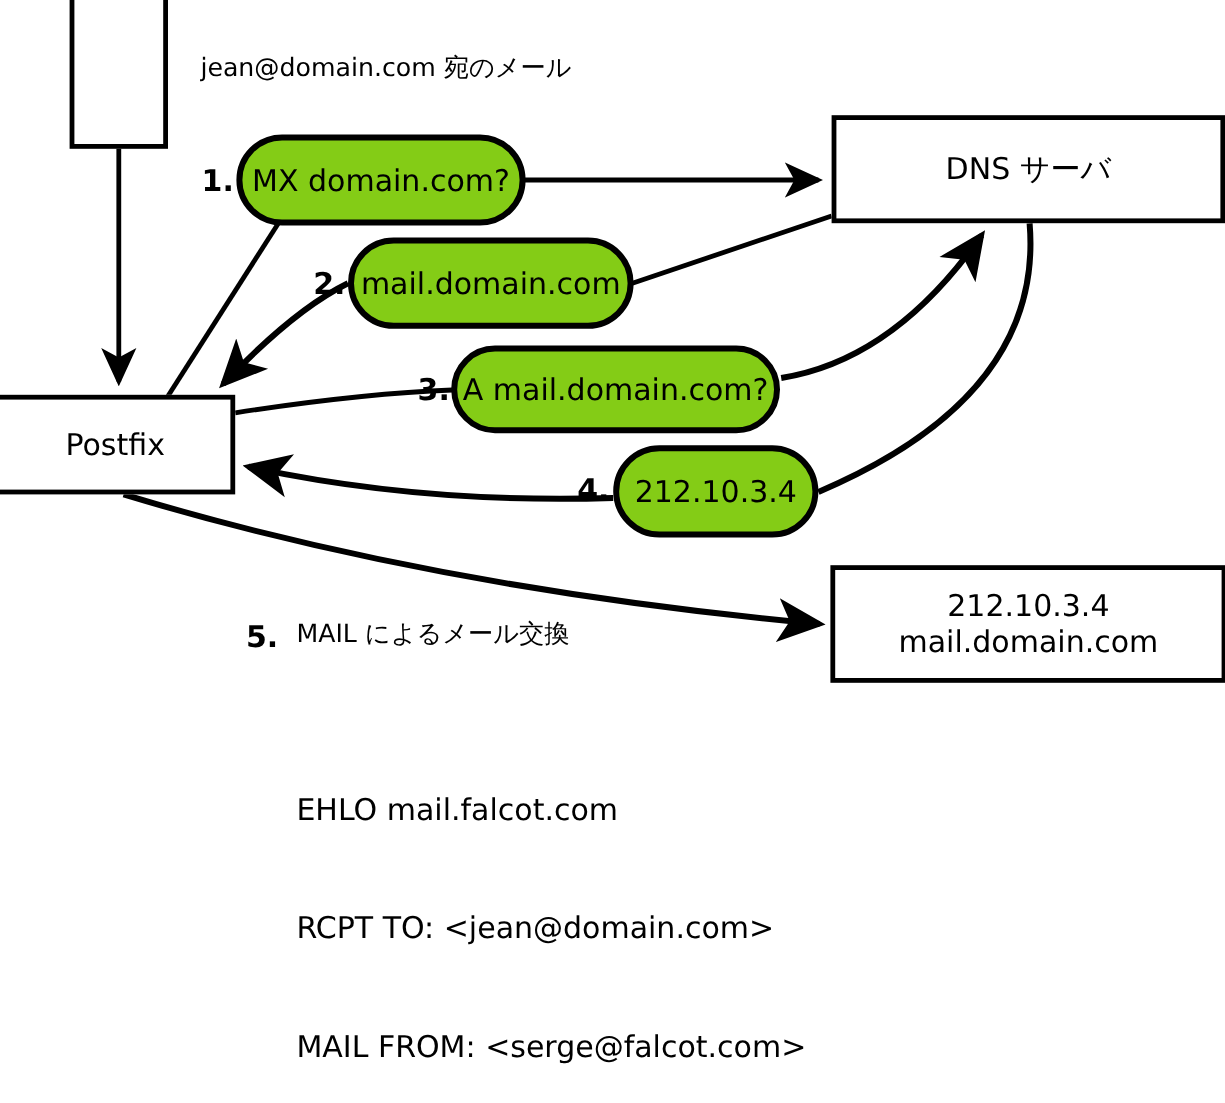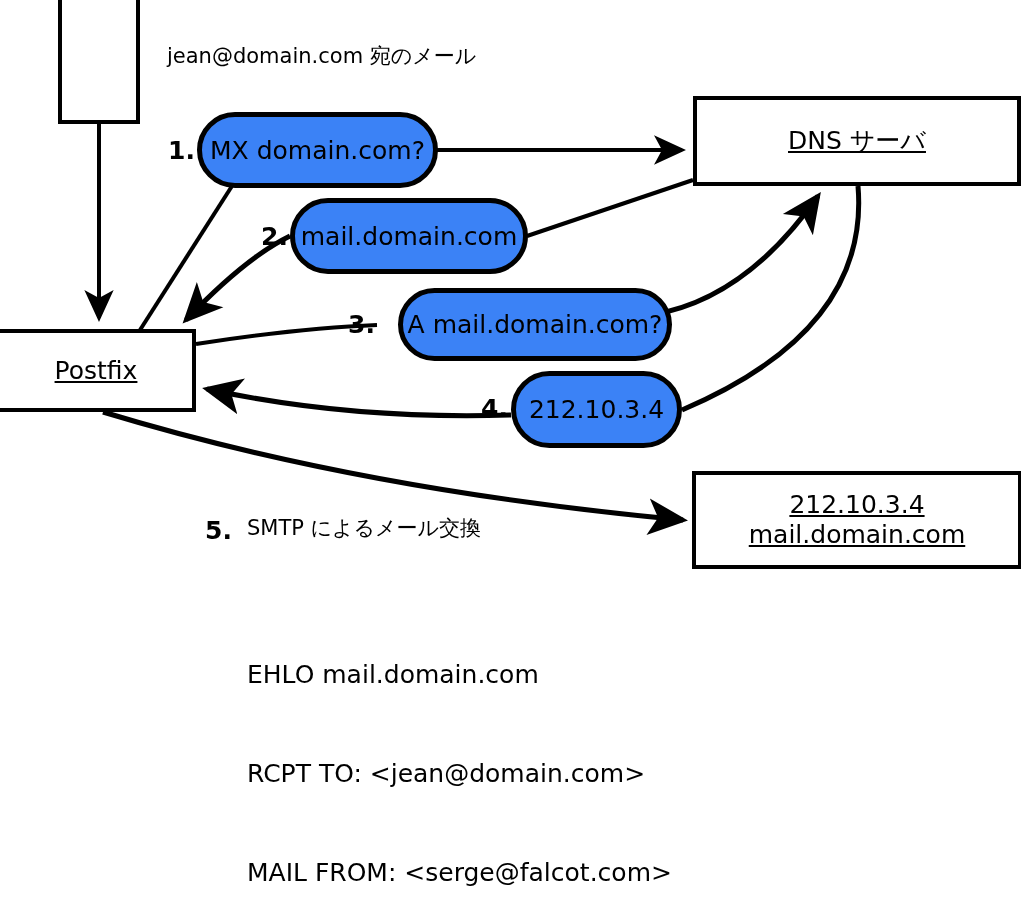--- a/index.html
+++ b/index.html
@@ -35,48 +35,47 @@
     display: flex;
     align-items: center;
     justify-content: center;
     text-align: center;
     line-height: 1.2;
     font-size: 25px;
     z-index: 3;
   }
   .rect-node .stack {
     display: block;
-    text-decoration: underline;
   }
   .rect-node .stack span {
     display: block;
   }
 
   #node-client  { left: 58px;  top: -4px;  width: 82px;  height: 128px; }
   #node-dns     { left: 693px; top: 96px;  width: 328px; height: 90px;  }
   #node-postfix { left: -4px;  top: 329px; width: 200px; height: 83px;  }
   #node-target  { left: 692px; top: 471px; width: 330px; height: 98px;  }
 
   
   .bubble {
     position: absolute;
     box-sizing: border-box;
-    background: #3b82f6;
+    background: #84cc16;
     border: 5px solid #000000;
     border-radius: 40px;
     display: flex;
     align-items: center;
     justify-content: center;
     font-size: 25px;
     white-space: nowrap;
     z-index: 4;
   }
   #bubble-1 { left: 197px; top: 112px; width: 241px; height: 76px; }
   #bubble-2 { left: 290px; top: 198px; width: 238px; height: 76px; }
-  #bubble-3 { left: 398px; top: 288px; width: 274px; height: 73px; }
+  #bubble-3 { left: 376px; top: 288px; width: 274px; height: 73px; }
   #bubble-4 { left: 511px; top: 371px; width: 171px; height: 77px; }
 
   
   .step-num {
     position: absolute;
     font-size: 25px;
     font-weight: bold;
     z-index: 5;
     line-height: 1;
   }
@@ -174,24 +173,24 @@
   </div>
 
   <div id="step-1" class="step-num">1.</div>
   <div id="step-2" class="step-num">2.</div>
   <div id="step-3" class="step-num">3.</div>
   <div id="step-4" class="step-num">4.</div>
   <div id="step-5" class="step-num">5.</div>
 
   <div id="header-label" class="free-text">jean@domain.com 宛のメール</div>
 
-  <div id="smtp-label" class="free-text">SMTP によるメール交換</div>
+  <div id="smtp-label" class="free-text">MAIL によるメール交換</div>
 
   <div id="transcript">
-    <span class="line">EHLO mail.domain.com</span>
+    <span class="line">EHLO mail.falcot.com</span>
     <span class="line">RCPT TO: &lt;jean@domain.com&gt;</span>
     <span class="line">MAIL FROM: &lt;serge@falcot.com&gt;</span>
     
     
     
     
     
     
     
     

